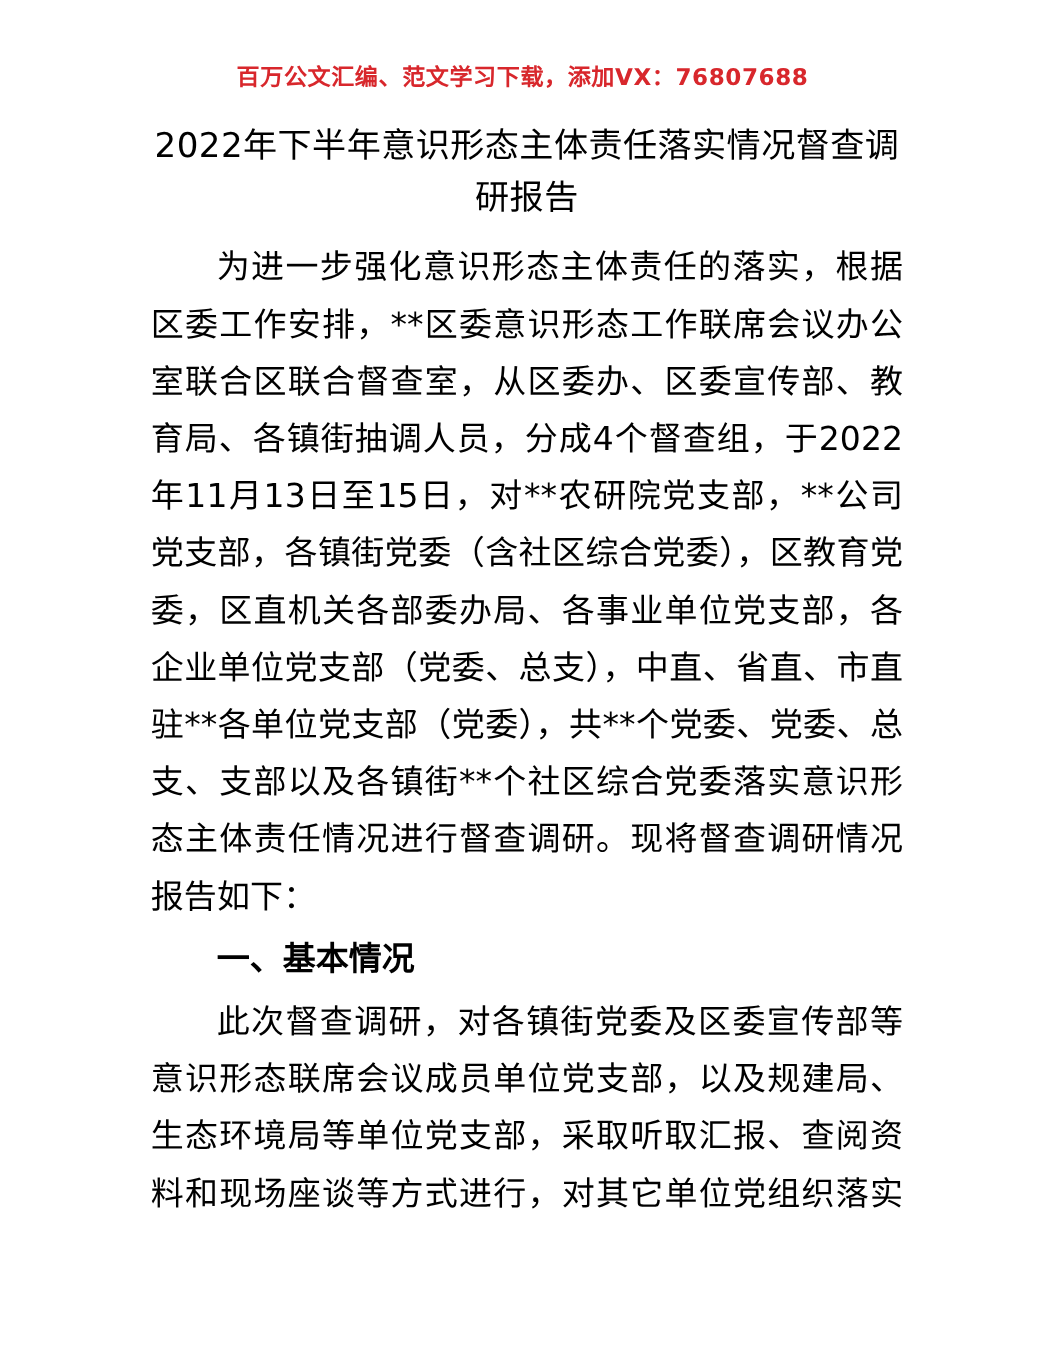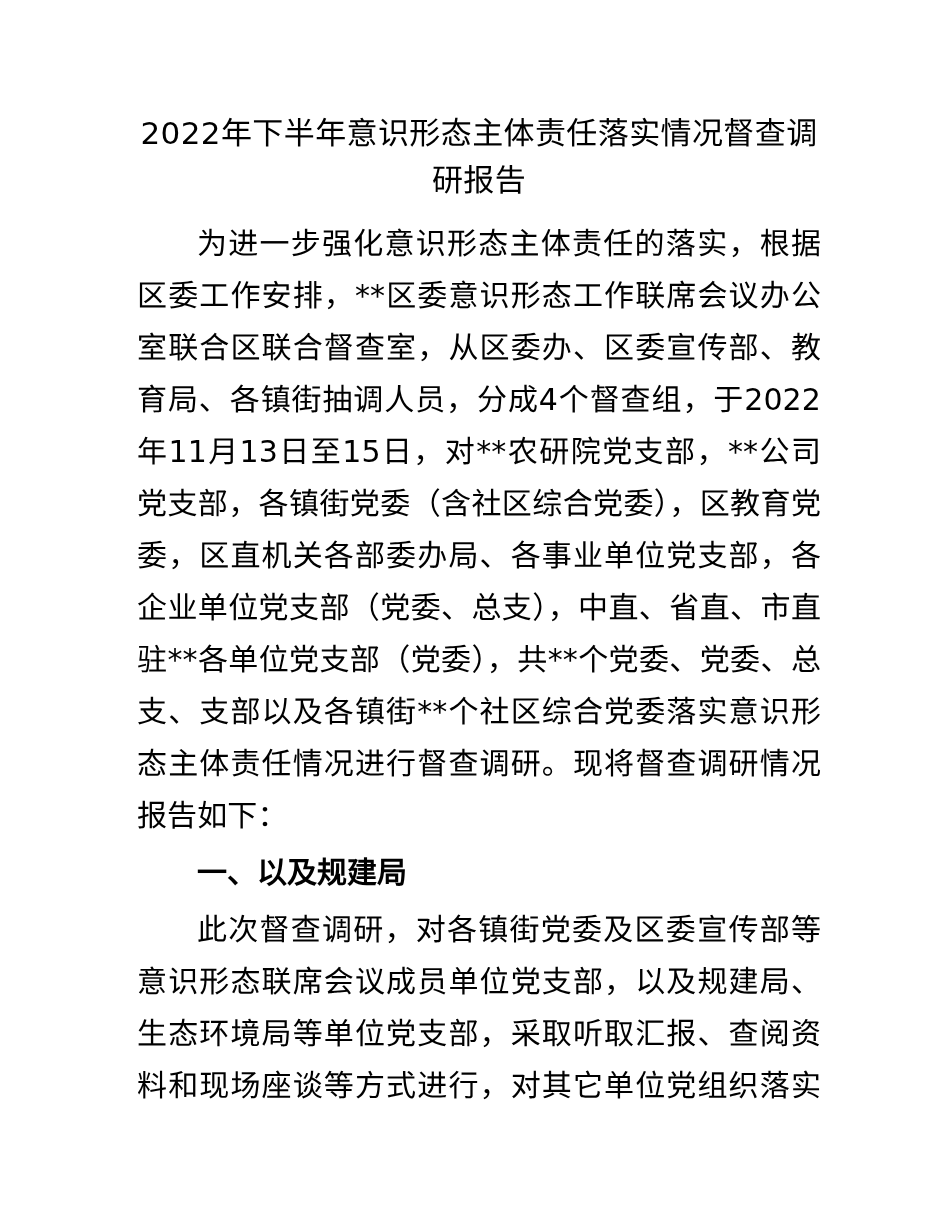--- a/index.html
+++ b/index.html
@@ -84,26 +84,27 @@
   .doc-paragraph.clipped {
     max-height: 198px;
     overflow: hidden;
   }
 </style>
 </head>
 <body>
 
 <div class="page">
 
+  <div class="promo-header">百万公文汇编、范文学习下载，添加VX：76807688</div>
 
   <div class="doc-body">
 
     <h1 class="doc-title">2022年下半年意识形态主体责任落实情况督查调研报告</h1>
 
     <p class="doc-paragraph">为进一步强化意识形态主体责任的落实，根据区委工作安排，**区委意识形态工作联席会议办公室联合区联合督查室，从区委办、区委宣传部、教育局、各镇街抽调人员，分成4个督查组，于2022年11月13日至15日，对**农研院党支部，**公司党支部，各镇街党委（含社区综合党委），区教育党委，区直机关各部委办局、各事业单位党支部，各企业单位党支部（党委、总支），中直、省直、市直驻**各单位党支部（党委），共**个党委、党委、总支、支部以及各镇街**个社区综合党委落实意识形态主体责任情况进行督查调研。现将督查调研情况报告如下：</p>
 
-    <h2 class="doc-heading">一、以及规建局</h2>
+    <h2 class="doc-heading">一、基本情况</h2>
 
     <p class="doc-paragraph clipped">此次督查调研，对各镇街党委及区委宣传部等意识形态联席会议成员单位党支部，以及规建局、生态环境局等单位党支部，采取听取汇报、查阅资料和现场座谈等方式进行，对其它单位党组织落实意识形态主体责任情况采取提交书面汇报方式进行。从督查的情况看，各镇街党委及各单位党组织对意识形态工作比较重视，对意识形态和党组织理论学习工作进行了安排部署。各单位党组织认真学习贯彻落实**省、**市意识形态相关会议，全国全省全市宣传部长会议，党的十九届六中全会、党的二十大精神和《中国共产党宣传工作条例》，严格执</p>
 
   </div>
 
 </div>
 
 </body></html>

